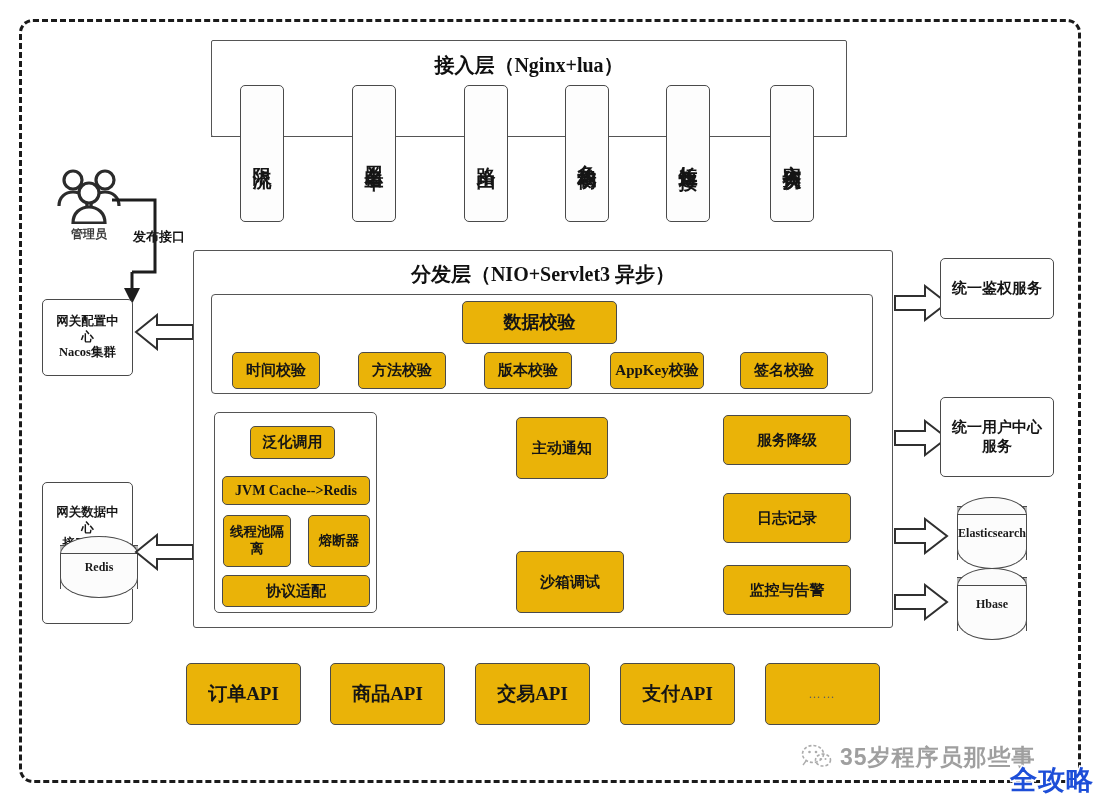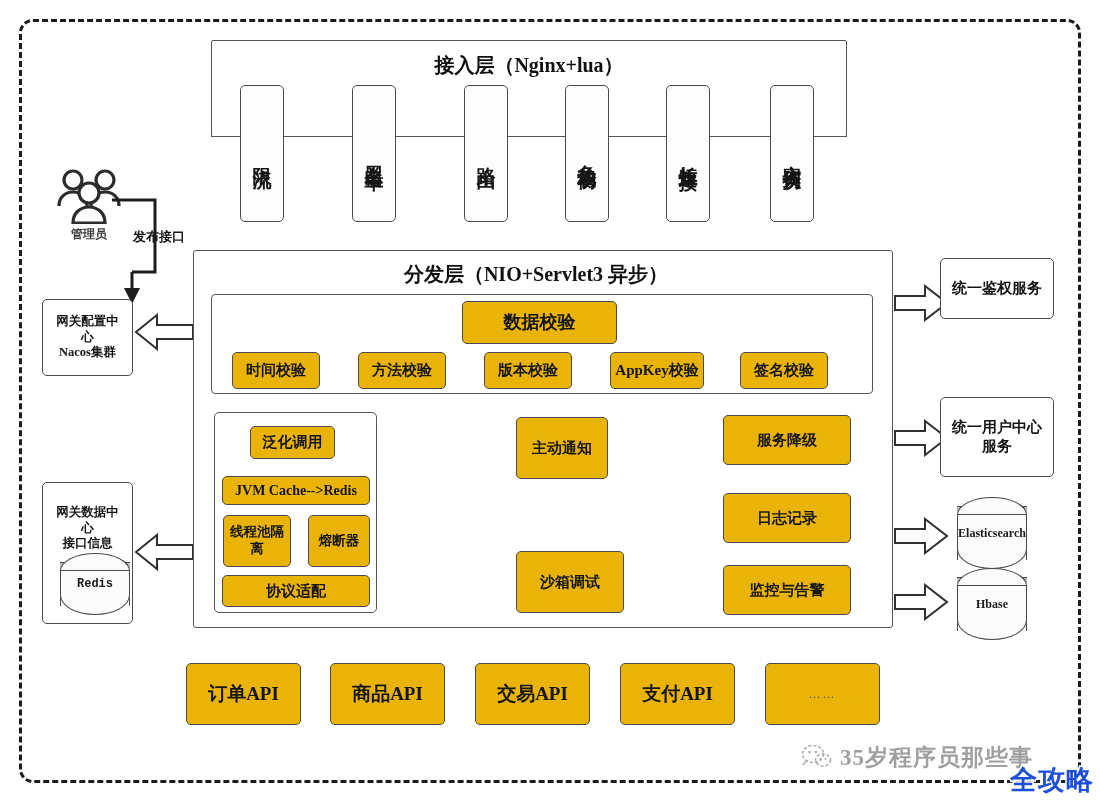--- a/index.html
+++ b/index.html
@@ -45,21 +45,21 @@
     position:absolute;left:211px;top:52px;width:636px;
     text-align:center;font-size:20px;font-weight:700;color:#101010;
   }
   .access-line{
     position:absolute;height:0;border-top:1.6px solid #555;
   }
 
   
   #dispatch-wrap{left:193px;top:250px;width:700px;height:378px;border-radius:3px;}
   #dispatch-title{
-    position:absolute;left:186px;top:261px;width:700px;text-align:center;
+    position:absolute;left:193px;top:261px;width:700px;text-align:center;
     font-size:20px;font-weight:700;color:#101010;
   }
   #verify-group{left:211px;top:294px;width:662px;height:100px;border-radius:4px;}
   #cache-group{left:214px;top:412px;width:163px;height:201px;border-radius:5px;}
 
   
   .block-arrow{position:absolute;}
   .block-arrow svg{display:block;}
 
   
@@ -99,21 +99,21 @@
     position:absolute;left:113px;top:228px;width:92px;text-align:center;
     font-size:13px;color:#151515;font-weight:700;
   }
   .connector{position:absolute;}
 
   
   #watermark{
     position:absolute;left:800px;top:738px;width:240px;height:38px;
     display:flex;align-items:center;gap:8px;
     color:#8a8a8a;font-size:23px;font-weight:700;
-    font-family:Liberation Serif, serif;
+    font-family:Liberation Sans, sans-serif;
     letter-spacing:1px;opacity:.82;
   }
   #wm-badge{
     position:absolute;right:6px;bottom:4px;
     font-family:"DejaVu Sans", sans-serif;
     font-size:27px;font-weight:700;color:#1d4ed8;
     -webkit-text-stroke:3px #ffffff;paint-order:stroke fill;
     letter-spacing:1px;
   }
 
@@ -178,21 +178,21 @@
   <div class="block-arrow" style="left:133px;top:313px;">
     <svg width="62" height="38" viewBox="0 0 62 38">
       <path d="M60 12 H24 V2 L3 19 L24 36 V26 H60 Z" fill="#ffffff" stroke="#303030" stroke-width="2"></path>
     </svg>
   </div>
 
   <div class="box plain" style="left:42px;top:482px;width:91px;height:142px;flex-direction:column;justify-content:flex-start;padding-top:22px;font-size:12.5px;font-weight:700;">
     <span class="lbl">网关数据中</span>
     <span class="lbl">心</span>
     <span class="lbl">接口信息</span>
-    <div class="cyl" style="left:17px;top:70px;width:70px;height:62px;font-family:Liberation Mono, monospace;">
+    <div class="cyl" style="left:17px;top:53px;width:78px;height:62px;">
       <div class="body"></div>
       <div class="bottom"></div>
       <div class="band"></div>
       <div class="top"></div>
       <div class="cap-label">Redis</div>
     </div>
   </div>
 
   <div class="block-arrow" style="left:133px;top:533px;">
     <svg width="62" height="38" viewBox="0 0 62 38">

